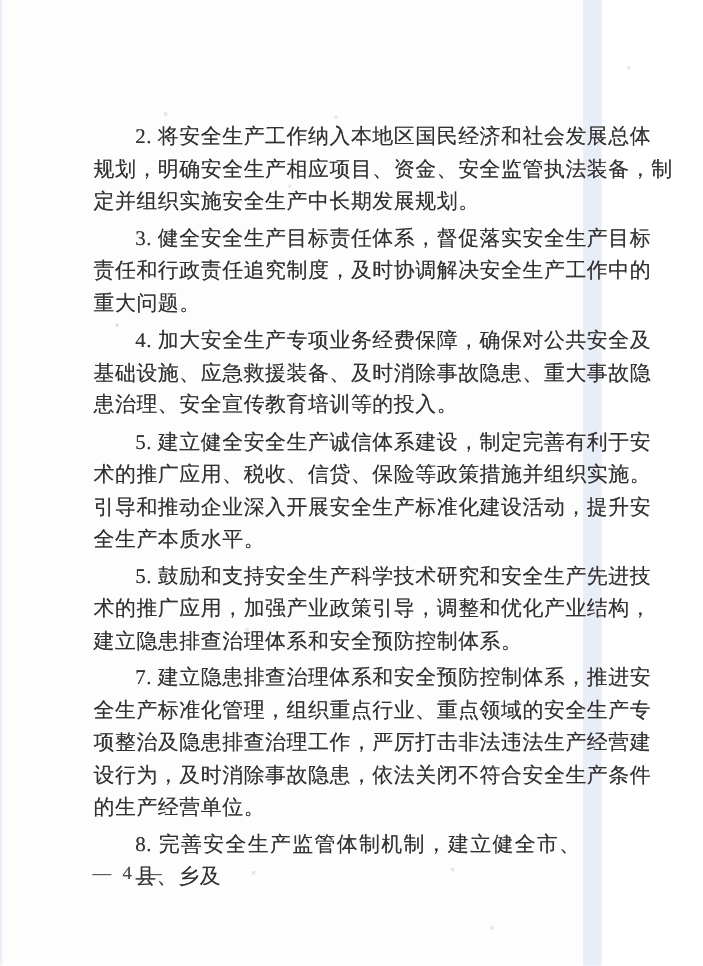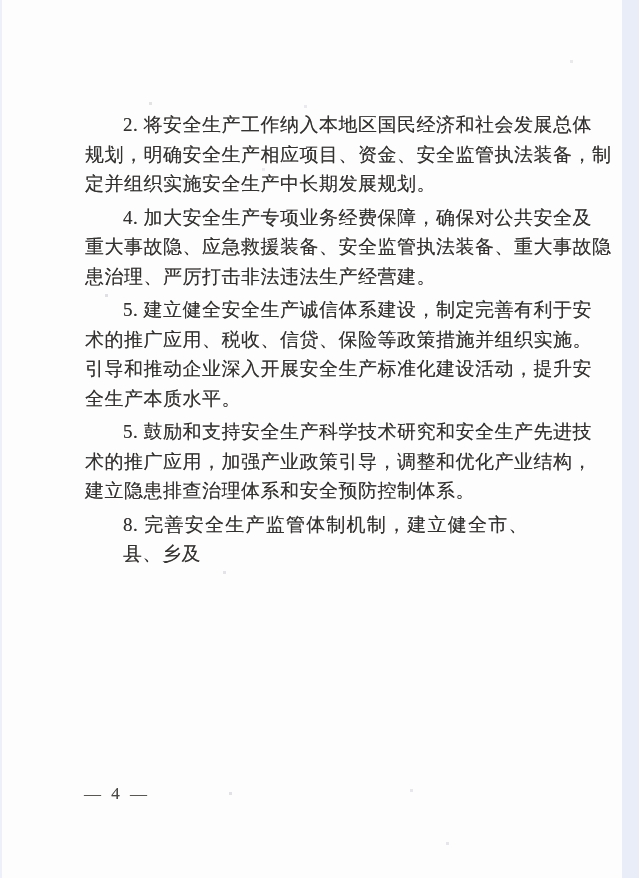--- a/index.html
+++ b/index.html
@@ -5,21 +5,21 @@
   html, body {
     margin: 0;
     padding: 0;
     width: 639px;
     height: 878px;
     overflow: hidden;
     background: #ffffff;
   }
   .page {
     position: relative;
-    width: 639px;
+    width: 547px;
     height: 878px;
     background: #fdfdfd;
     font-family: "Liberation Serif", "DejaVu Serif", serif;
     color: #343230;
   }
   
   .edge-right {
     position: absolute;
     top: 0;
     right: 0;
@@ -91,34 +91,46 @@
   <div class="edge-right"></div>
   <div class="speckles"></div>
 
   <div class="textblock" id="textblock">
       <div class="para">
         <div class="line first">2. 将安全生产工作纳入本地区国民经济和社会发展总体</div>
         <div class="line">规划，明确安全生产相应项目、资金、安全监管执法装备，制</div>
         <div class="line last">定并组织实施安全生产中长期发展规划。</div>
       </div>
       <div class="para">
+        <div class="line first">3. 健全安全生产目标责任体系，督促落实安全生产目标</div>
+        <div class="line">责任和行政责任追究制度，及时协调解决安全生产工作中的</div>
+        <div class="line last">重大问题。</div>
+      </div>
+      <div class="para">
         <div class="line first">4. 加大安全生产专项业务经费保障，确保对公共安全及</div>
-        <div class="line">重大事故隐、应急救援装备、安全监管执法装备、重大事故隐</div>
-        <div class="line last">患治理、严厉打击非法违法生产经营建。</div>
+        <div class="line">基础设施、应急救援装备、及时消除事故隐患、重大事故隐</div>
+        <div class="line last">患治理、安全宣传教育培训等的投入。</div>
       </div>
       <div class="para">
         <div class="line first">5. 建立健全安全生产诚信体系建设，制定完善有利于安</div>
         <div class="line">术的推广应用、税收、信贷、保险等政策措施并组织实施。</div>
         <div class="line">引导和推动企业深入开展安全生产标准化建设活动，提升安</div>
         <div class="line last">全生产本质水平。</div>
       </div>
       <div class="para">
         <div class="line first">5. 鼓励和支持安全生产科学技术研究和安全生产先进技</div>
         <div class="line">术的推广应用，加强产业政策引导，调整和优化产业结构，</div>
         <div class="line last">建立隐患排查治理体系和安全预防控制体系。</div>
       </div>
       <div class="para">
+        <div class="line first">7. 建立隐患排查治理体系和安全预防控制体系，推进安</div>
+        <div class="line">全生产标准化管理，组织重点行业、重点领域的安全生产专</div>
+        <div class="line">项整治及隐患排查治理工作，严厉打击非法违法生产经营建</div>
+        <div class="line">设行为，及时消除事故隐患，依法关闭不符合安全生产条件</div>
+        <div class="line last">的生产经营单位。</div>
+      </div>
+      <div class="para">
         <div class="line first last">8. 完善安全生产监管体制机制，建立健全市、县、乡及</div>
       </div>
     </div>
 
   <div class="footer">— 4 —</div>
 </div>
 
 </body></html>

